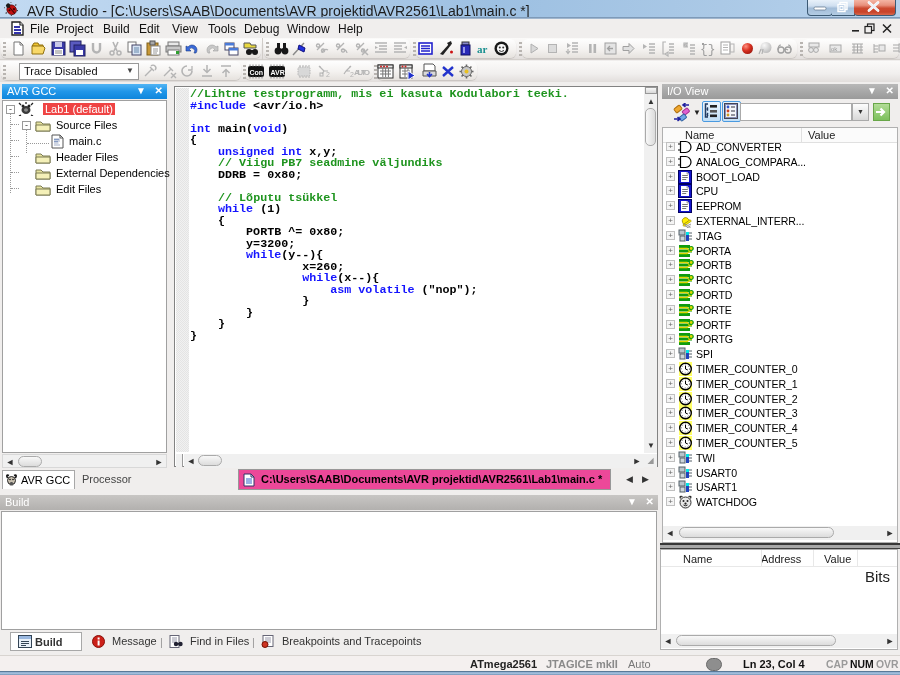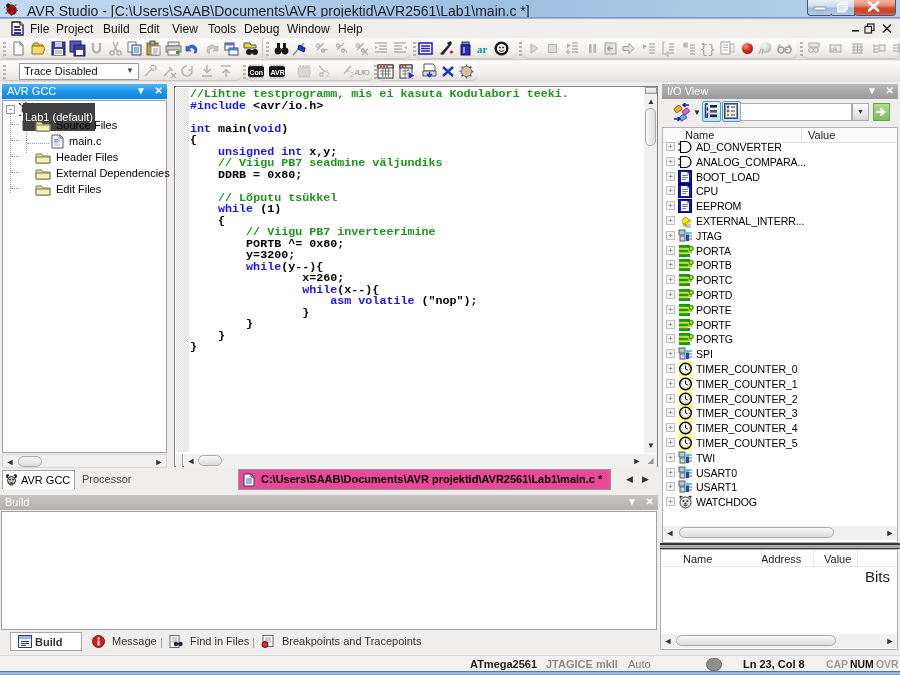--- a/index.html
+++ b/index.html
@@ -481,21 +481,21 @@
     <div class="abs" style="left:24px;top:42px;width:22px;height:1px;border-top:1px dotted #999"></div>
     <div class="abs" style="left:3px;top:4px;width:9px;height:9px;border:1px solid #9a9a9a;background:#fff;font-size:9px;line-height:7px;text-align:center;color:#444">-</div>
     <div class="abs" style="left:19px;top:20px;width:9px;height:9px;border:1px solid #9a9a9a;background:#fff;font-size:9px;line-height:7px;text-align:center;color:#444">-</div>
     <svg class="abs" style="left:15px;top:1px" width="16" height="14" viewBox="0 0 16 14">
       <ellipse cx="8" cy="8" rx="4.5" ry="4" fill="#3a3a3a"></ellipse>
       <ellipse cx="8" cy="8" rx="2" ry="1.8" fill="#888"></ellipse>
       <path d="M3 3 L1 1 M13 3 L15 1 M3 13 L1 14 M13 13 L15 14 M8 2 L8 0" stroke="#222" stroke-width="1.3" fill="none"></path>
       <circle cx="5" cy="4" r="1.5" fill="#222"></circle>
         <circle cx="11" cy="4" r="1.5" fill="#222"></circle>
     </svg>
-    <div class="abs titem" style="left:20px;top:2px;background:#404040;color:#fff;padding:8px 2px">Lab1 (default)</div>
+    <div class="abs titem" style="left:40px;top:2px;background:#ef4444;color:#fff;padding:0 2px">Lab1 (default)</div>
     <svg class="abs fold" style="left:32px;top:18px" width="16" height="13" viewBox="0 0 16 13">
       <path d="M1 3 h5 l2 2 h7 v7 h-14 z" fill="#e8e4a0" stroke="#7a7a52"></path>
       <path d="M1 6 h14 v6 h-14 z" fill="#f4f0b8" stroke="#7a7a52"></path>
     </svg>
     <div class="abs titem" style="left:53px;top:18px">Source Files</div>
     <svg class="abs" style="left:48px;top:33px" width="13" height="15" viewBox="0 0 13 15">
       <path d="M1 1 h8 l3 3 v10 h-11 z" fill="#fff" stroke="#555"></path>
       <path d="M9 1 v3 h3" fill="none" stroke="#555"></path>
       <path d="M3 5 h6 M3 7 h6 M3 9 h4.5 M3 11 h6" stroke="#8898b8" stroke-width="0.8"></path>
         <path d="M3 5.6 h5 M3 7.6 h4" stroke="#4868a8" stroke-width="0.6"></path>
@@ -543,21 +543,20 @@
 
 <span class="kw">int</span> main(<span class="kw">void</span>)
 {
     <span class="kw">unsigned</span> <span class="kw">int</span> x,y;
     <span class="cm">// Viigu PB7 seadmine väljundiks</span>
     DDRB = 0x80;
 
     <span class="cm">// Lõputu tsükkel</span>
     <span class="kw">while</span> (1)
     {
-        <span class="cm">// Viigu PB7 inverteerimine</span>
         PORTB ^= 0x80;
         y=3200;
         <span class="kw">while</span>(y--){
                 x=260;
                 <span class="kw">while</span>(x--){
                     <span class="kw">asm</span> <span class="kw">volatile</span> ("nop");
                 }
         }
     }
 }</pre>
@@ -933,18 +932,18 @@
         <circle cx="4" cy="9.5" r="3" fill="#cc3322" stroke="#771100"></circle>
       </svg>
   </div>
 </div>
 
 <div id="statusbar">
   <span class="abs" style="left:470px;top:2px;font-weight:bold;color:#222">ATmega2561</span>
   <span class="abs" style="left:546px;top:2px;color:#8a8a8a;font-weight:bold">JTAGICE mkII</span>
   <span class="abs" style="left:628px;top:2px;color:#777">Auto</span>
   <span class="abs" style="left:706px;top:1.5px;width:16px;height:13px;background:#8e8e8e;border-radius:8px;border:1px solid #6a6a6a"></span>
-  <span class="abs" style="left:743px;top:2px;color:#111;font-weight:600">Ln 23, Col 8</span>
+  <span class="abs" style="left:743px;top:2px;color:#111;font-weight:600">Ln 23, Col 4</span>
   <span class="abs" style="left:826px;top:3px;color:#9a9a9a;font-weight:bold;font-size:10.4px">CAP</span>
   <span class="abs" style="left:850px;top:3px;color:#111;font-weight:bold;font-size:10.4px">NUM</span>
   <span class="abs" style="left:876px;top:3px;color:#9a9a9a;font-weight:bold;font-size:10.4px">OVR</span>
 </div>
 <div id="bottomedge"></div>
 
 </body></html>

